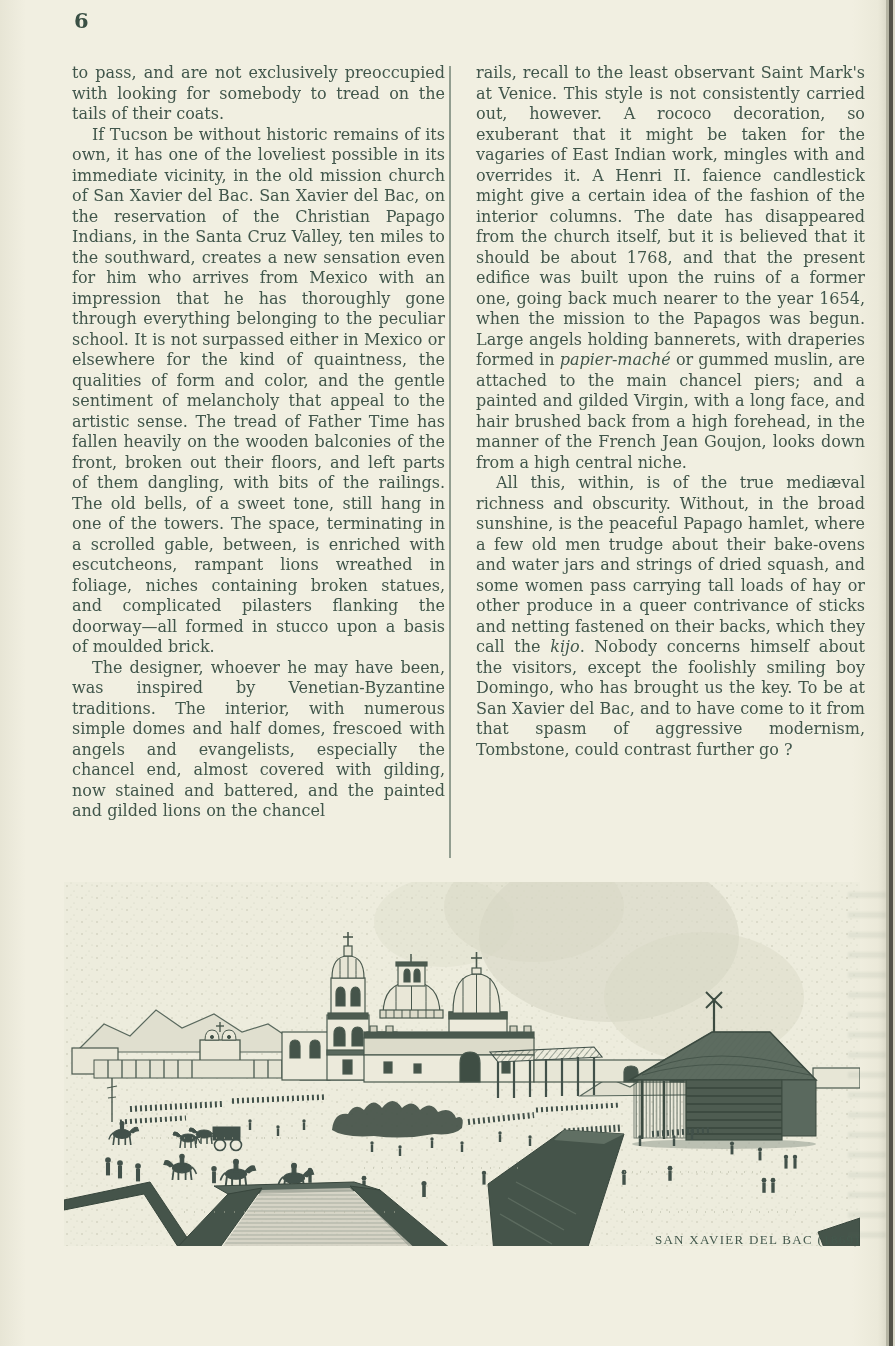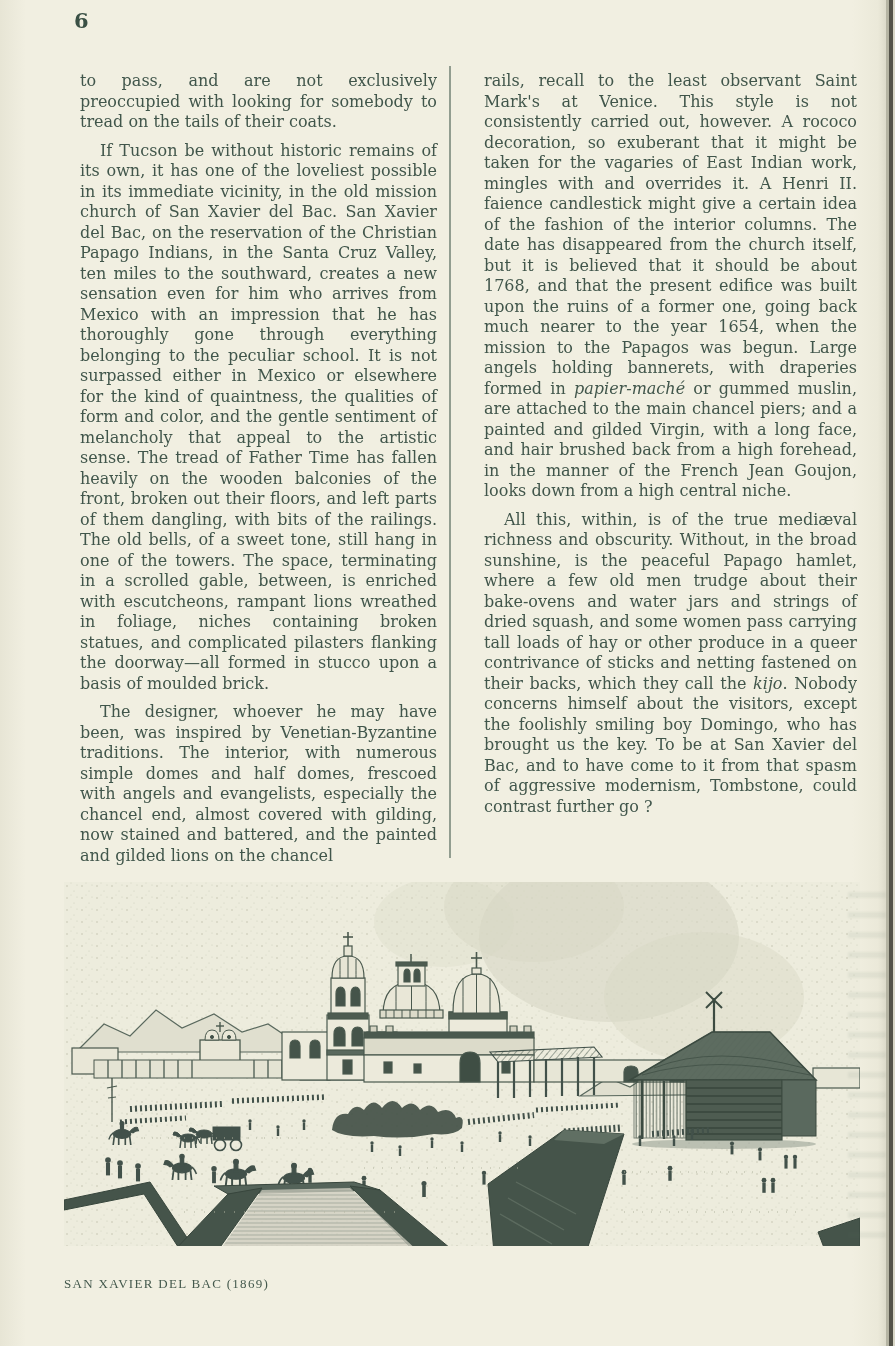--- a/index.html
+++ b/index.html
@@ -6,28 +6,28 @@
   .page{
     position:relative;width:895px;height:1346px;overflow:hidden;
     background:linear-gradient(90deg,#e7e5d5 0,#f1efe1 26px,#f1efe1 852px,#ebe9d9 878px,#d9d7c7 888px);
     font-family:"DejaVu Serif","Liberation Serif",serif;
     color:#41564b;
   }
   .edge-right{position:absolute;right:2px;top:0;width:4px;height:100%;background:#3c3c32;opacity:.85;}
   .edge-right2{position:absolute;right:6px;top:0;width:3px;height:100%;background:#8f8f7e;opacity:.5;}
   .page-number{position:absolute;left:74px;top:8px;font-size:21px;font-weight:bold;color:#3a5045;letter-spacing:.5px;}
   .col{position:absolute;top:63px;text-align:justify;font-size:16px;line-height:20.5px;}
-  .col p{margin:8px;}
+  .col p{margin:0;}
   .col p.indent{text-indent:20px;}
   .col-left{left:72px;width:373px;}
   .col-right{left:476px;width:389px;}
   .col-divider{position:absolute;left:449px;top:66px;width:2px;height:792px;background:#5f7064;opacity:.65;}
   .illustration{position:absolute;left:64px;top:882px;width:796px;height:364px;}
   .illustration svg{display:block;width:100%;height:100%;}
-  .caption{position:absolute;left:64px;top:1276px;width:796px;text-align:left;
+  .caption{position:absolute;left:64px;top:1232px;width:796px;text-align:right;
     font-size:13px;letter-spacing:1.3px;color:#44594d;font-family:"Liberation Serif",serif;}
   .ghost-bleed{position:absolute;left:848px;top:892px;width:38px;height:352px;opacity:.5;
     background:repeating-linear-gradient(180deg,rgba(88,112,96,.16) 0 6px,transparent 6px 20px);
     filter:blur(1px);}
   i{font-style:italic;}
 </style>
 </head>
 <body>
 
 <div class="page">

